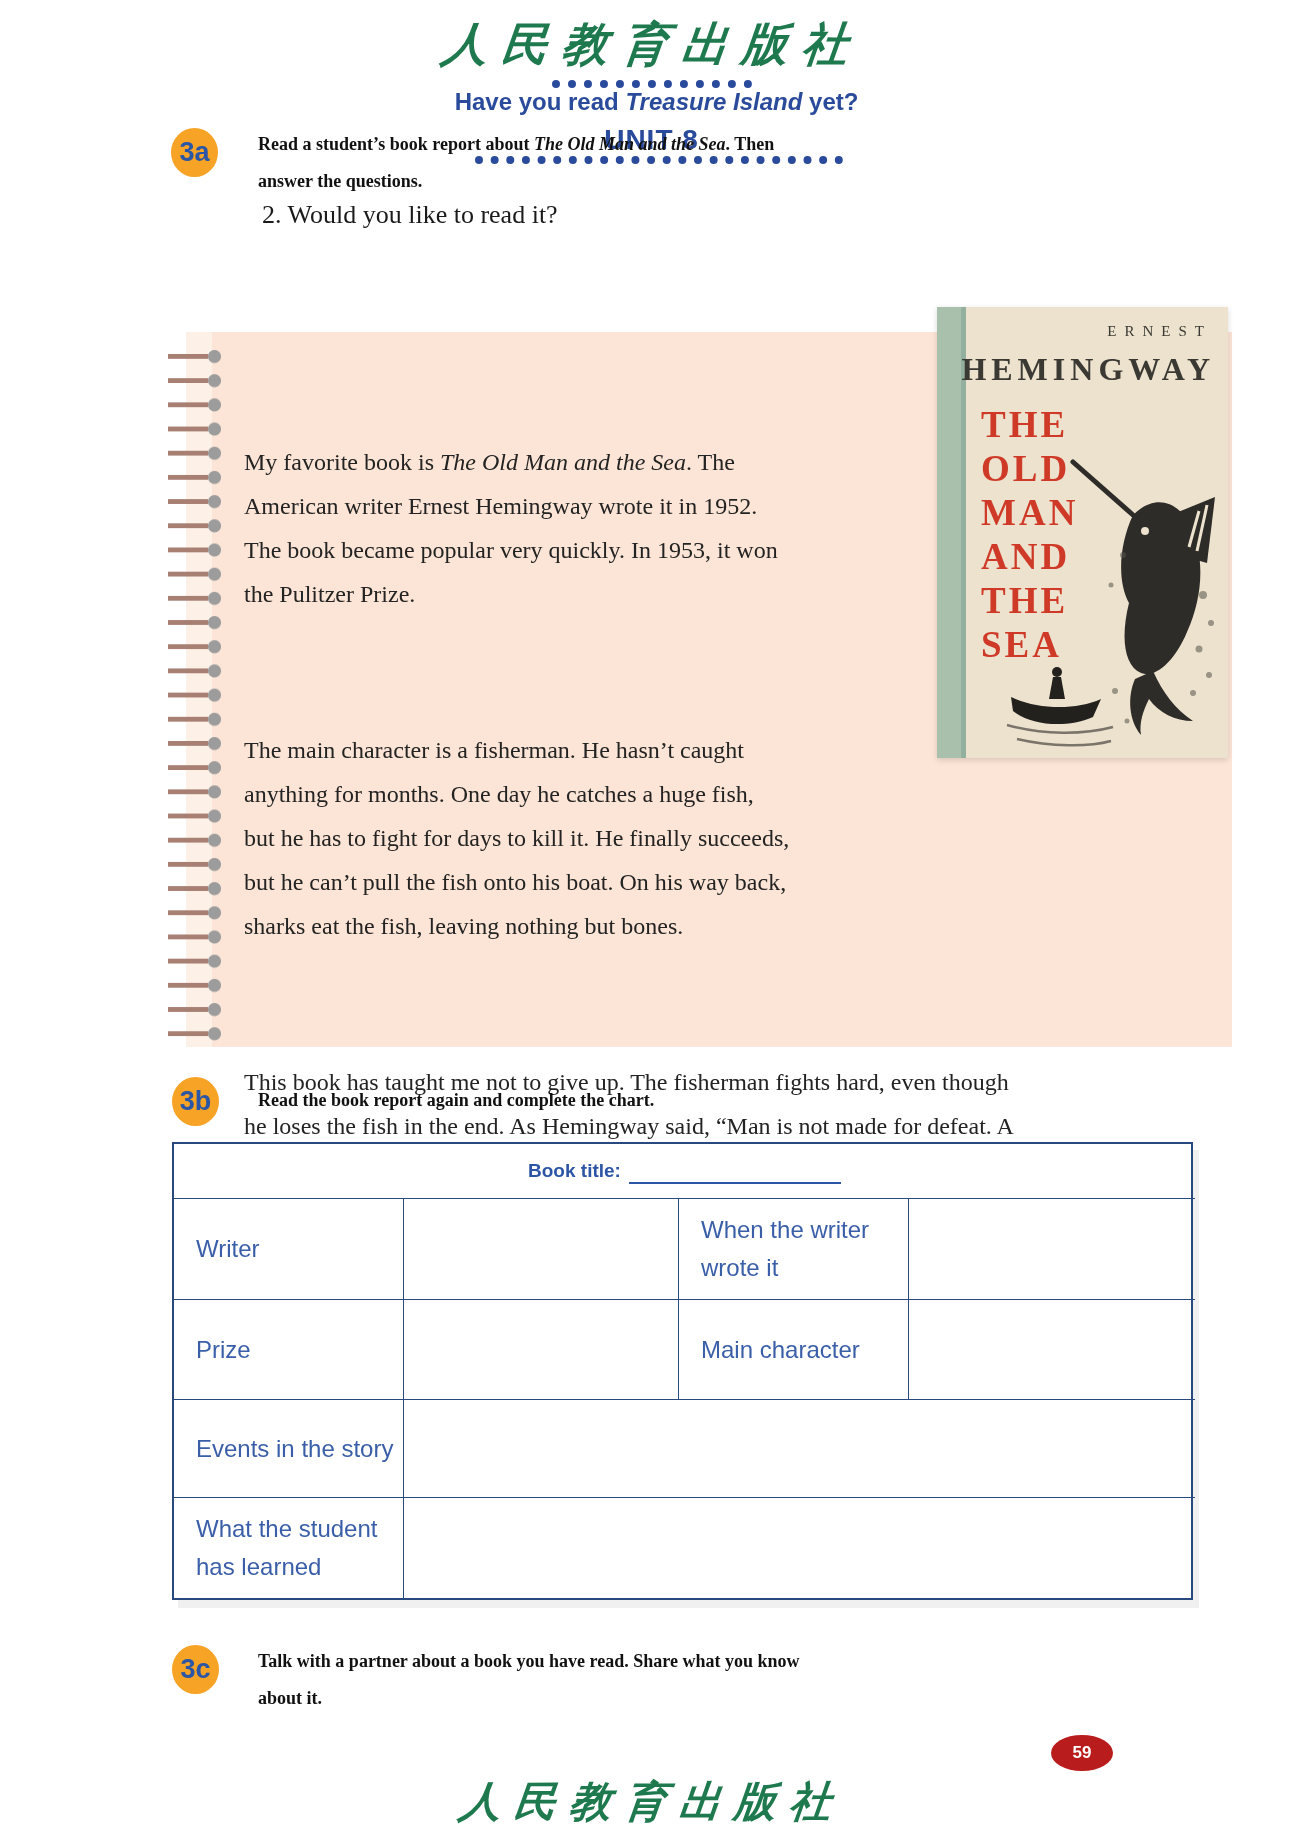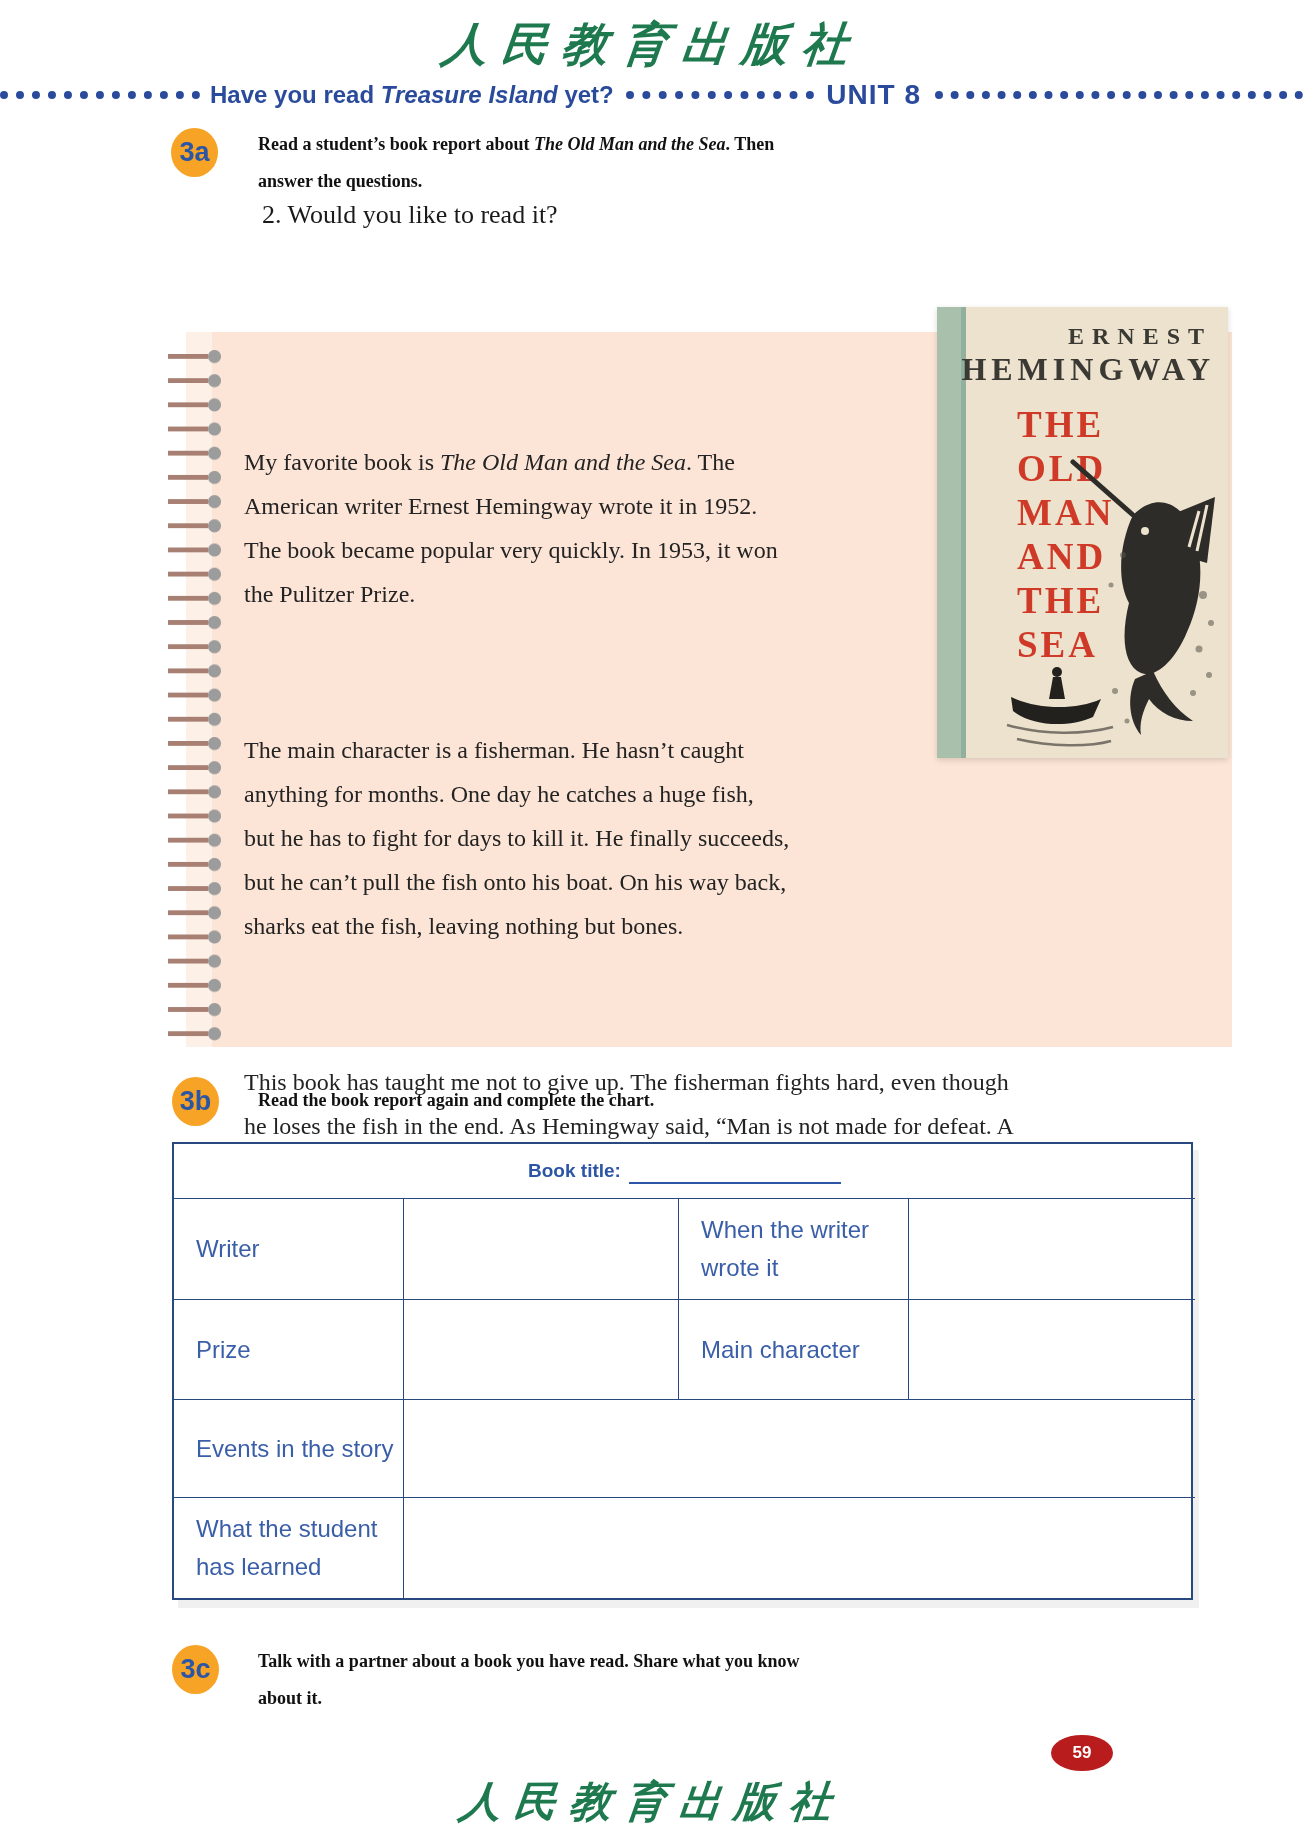--- a/index.html
+++ b/index.html
@@ -8,21 +8,21 @@
 
   
   .pub-logo{position:absolute;left:50%;transform:translateX(-50%) skewX(-6deg);
             color:#1e7a4e;font-family:"DejaVu Sans",sans-serif;font-style:italic;
             font-weight:bold;white-space:nowrap;}
   .pub-logo.top{top:14px;font-size:46px;letter-spacing:14px;}
   .pub-logo.bottom{top:1774px;font-size:42px;letter-spacing:13px;}
 
   
   .hdr{position:absolute;top:80px;left:0;width:1303px;height:30px;display:flex;
-       align-items:center;font-family:"Liberation Sans",sans-serif;color:#2a4b9b;}
+       align-items:center;font-family:"Liberation Sans",sans-serif;color:#2a4b9b;flex-direction:column;}
   .hdr .dots{height:0;border-top:8px dotted #2a4b9b;}
   .hdr .d1{width:200px;flex:0 0 auto;}
   .hdr .d2{flex:1 1 auto;margin:0 12px;}
   .hdr .d3{width:368px;flex:0 0 auto;margin-left:14px;}
   .hdr .title{font-size:24px;font-weight:600;margin-left:10px;white-space:nowrap;}
   .hdr .title .it{font-style:italic;}
   .hdr .unit{font-size:28px;font-weight:bold;letter-spacing:1px;white-space:nowrap;}
 
   
   .badge{position:absolute;width:47px;height:49px;border-radius:50%;background:#f6a326;
@@ -46,26 +46,26 @@
   .passage{position:absolute;left:244px;top:352px;font-size:24px;line-height:44px;
            color:#232323;white-space:pre;}
   .passage p{margin:0;}
   .passage p + p{margin-top:24px;}
   .passage .it{font-style:italic;}
 
   
   .cover{position:absolute;left:937px;top:307px;width:291px;height:451px;
          background:linear-gradient(90deg,#a9c0ad 0 24px,#93af9d 24px 29px,#ece2cd 29px);
          box-shadow:0 2px 6px rgba(0,0,0,.15);}
-  .cover .author1{position:absolute;top:16px;right:16px;font-weight:bold;font-size:24px;
+  .cover .author1{position:absolute;top:16px;right:16px;font-weight:normal;font-size:15px;
                   letter-spacing:8px;color:#3a3933;}
   .cover .author2{position:absolute;top:44px;right:13px;font-weight:bold;font-size:32px;
                   letter-spacing:5px;color:#3a3933;}
   .cover .red-title{position:absolute;left:44px;top:96px;color:#cf3a28;font-weight:bold;
-                    font-size:37px;line-height:44px;letter-spacing:3px;white-space:pre-line;margin-left:36px;}
+                    font-size:37px;line-height:44px;letter-spacing:3px;white-space:pre-line;}
   .cover svg{position:absolute;left:66px;top:128px;}
 
   
   .chart{position:absolute;left:172px;top:1142px;width:1021px;height:458px;
          border:2px solid #27497e;box-sizing:border-box;
          display:grid;grid-template-columns:229px 275px 230px 287px;
          grid-template-rows:54px 101px 100px 98px 1fr;
          background:#ffffff;box-shadow:6px 8px 0 rgba(130,130,130,.12);
          font-family:"Liberation Sans",sans-serif;}
   .chart .cell{box-sizing:border-box;}

